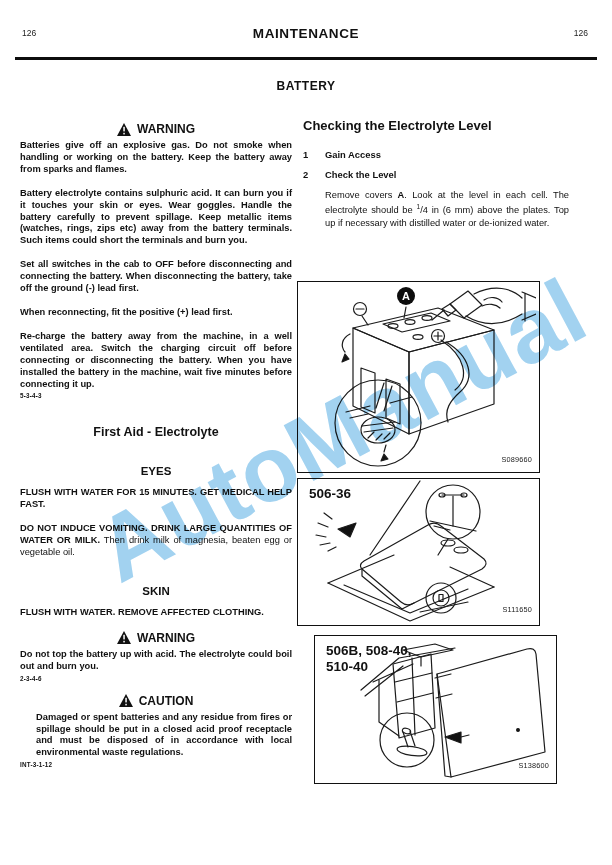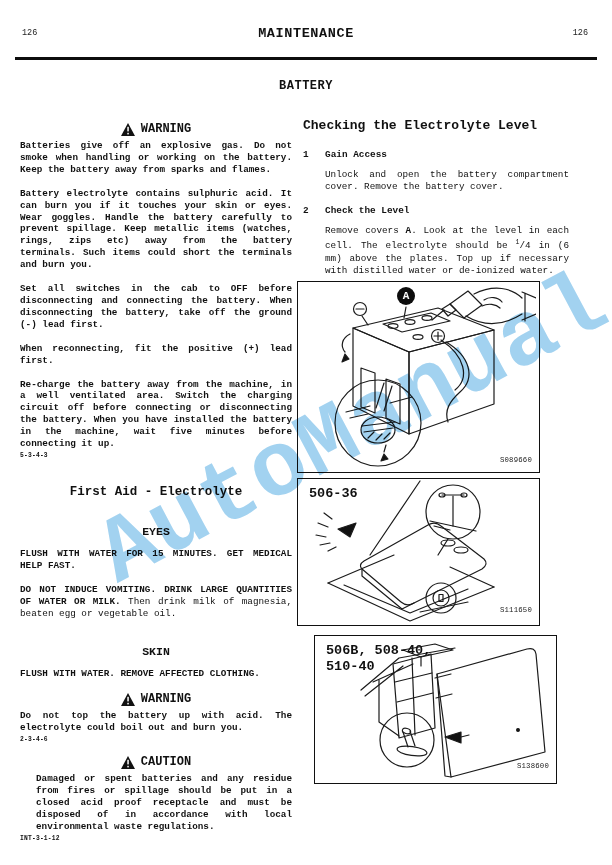--- a/index.html
+++ b/index.html
@@ -1,18 +1,18 @@
 <!DOCTYPE html>
 <html><head>
 <meta charset="utf-8">
 <style>
   html,body{margin:0;padding:0;background:#ffffff;}
   .page{
     position:relative;width:612px;height:865px;background:#fff;
-    font-family:Liberation Mono, monospace;color:#111;
+    font-family:Liberation Sans, sans-serif;color:#111;
     overflow:hidden;
   }
   
   .hdr-pageno{position:absolute;top:28px;font-size:8.5px;color:#222;}
   .hdr-pageno.left{left:22px;}
   .hdr-pageno.right{right:24px;}
   .hdr-title{
     position:absolute;top:26px;left:0;width:100%;text-align:center;
     font-size:13.5px;font-weight:bold;letter-spacing:.6px;
   }
@@ -140,21 +140,20 @@
     <div class="refcode" style="margin:0;">INT-3-1-12</div>
   </div>
 
   <div class="col-right">
     <div class="rc-heading">Checking the Electrolyte Level</div>
 
     <div class="step-row">
       <span class="step-num">1</span>
       <span>Gain Access</span>
     </div>
-    <p class="step-para">Unlock and open the battery compartment cover. Remove the battery cover.</p>
 
     <div class="step-row" style="margin-top:6px;">
       <span class="step-num">2</span>
       <span>Check the Level</span>
     </div>
     <p class="step-para"><span>Remove covers </span><b>A</b><span>. Look at the level in each cell. The electrolyte should be </span><sup>1</sup><span>/4</span><span> in (6 mm) above the plates. Top up if necessary with distilled water or de-ionized water.</span></p>
   </div>
 
   <div class="figbox fig1">
     <svg width="238" height="187" viewBox="0 0 238 187">

